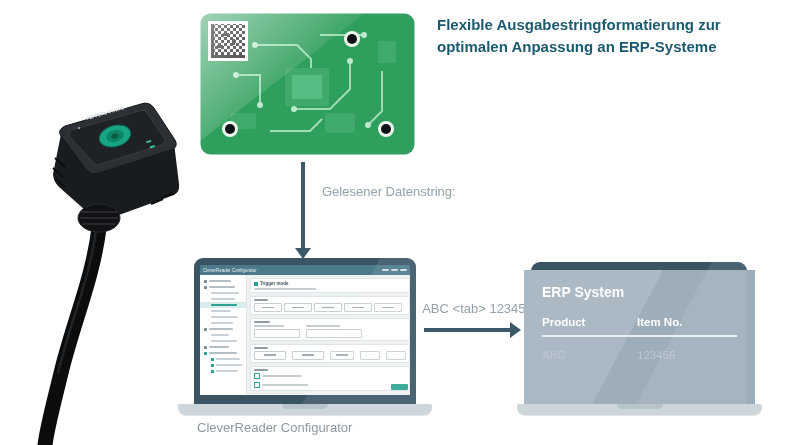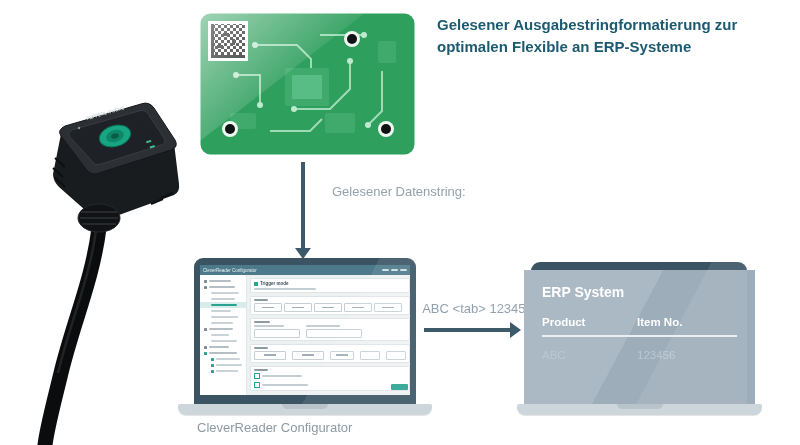--- a/index.html
+++ b/index.html
@@ -13,21 +13,21 @@
   
   .v-arrow{position:absolute;left:301px;top:162px;width:4px;height:86px;background:#3d5a6b;}
   .v-arrow .head{position:absolute;left:-6px;top:86px;width:0;height:0;
                  border-left:8px solid transparent;border-right:8px solid transparent;
                  border-top:11px solid #3d5a6b;}
   .h-arrow{position:absolute;left:424px;top:328px;width:86px;height:4px;background:#3d5a6b;}
   .h-arrow .head{position:absolute;right:-11px;top:-6px;width:0;height:0;
                  border-top:8px solid transparent;border-bottom:8px solid transparent;
                  border-left:11px solid #3d5a6b;}
 
-  .datastring{position:absolute;left:332px;top:184px;}
+  .datastring{position:absolute;left:322px;top:184px;}
   .datastring .lbl{font-size:13px;color:#93a2ac;}
   .datastring .val{font-size:14px;font-weight:bold;color:#2a5a72;margin-top:5px;}
   .flowlabel{position:absolute;left:415px;top:301px;width:125px;text-align:center;
              font-size:13px;color:#93a2ac;}
 
   .caption{position:absolute;left:197px;top:420px;font-size:13px;color:#8d9aa3;}
 
   
   .laptop{position:absolute;}
   .laptop .screen{position:absolute;background:#3a5464;border-radius:9px 9px 0 0;}
@@ -97,22 +97,22 @@
   
   #pcb{position:absolute;left:200px;top:13px;}
   #device{position:absolute;left:15px;top:88px;}
 </style>
 </head>
 <body>
 
 <div id="stage">
 
   <div class="headline">
-    <div>Gelesener Ausgabestringformatierung zur</div>
-    <div>optimalen Flexible an ERP-Systeme</div>
+    <div>Flexible Ausgabestringformatierung zur</div>
+    <div>optimalen Anpassung an ERP-Systeme</div>
   </div>
 
   <div id="pcb">
     <svg width="215" height="142" viewBox="0 0 215 142">
       <defs>
         <pattern id="dm" width="6" height="6" patternUnits="userSpaceOnUse">
           <rect width="6" height="6" fill="#ffffff"></rect>
           <rect width="3" height="3" fill="#141414"></rect>
           <rect x="3" y="3" width="3" height="3" fill="#141414"></rect>
         </pattern>

